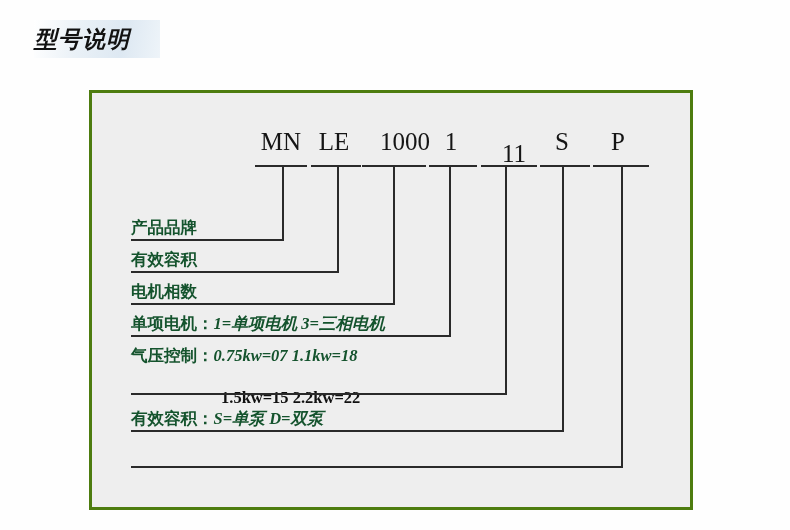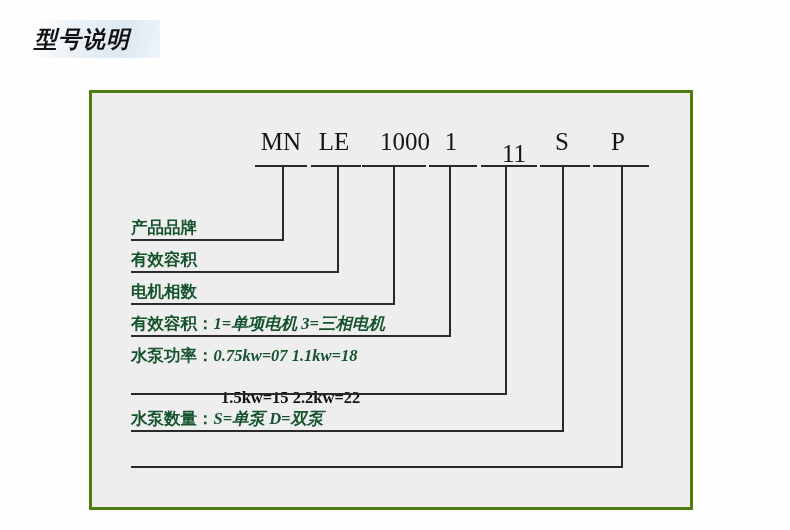--- a/index.html
+++ b/index.html
@@ -129,30 +129,30 @@
   <div class="lbl" style="top:124px;">产品品牌</div>
   <div class="elbow" style="left:39px;top:146px;width:153px;"></div>
 
   <div class="lbl" style="top:156px;">有效容积</div>
   <div class="elbow" style="left:39px;top:178px;width:208px;"></div>
 
   <div class="lbl" style="top:188px;">电机相数</div>
   <div class="elbow" style="left:39px;top:210px;width:264px;"></div>
 
   <div class="lbl" style="top:220px;">
-    <span>有效容积：</span><span class="val">1=单项电机  3=三相电机</span>
+    <span>单项电机：</span><span class="val">1=单项电机  3=三相电机</span>
   </div>
   <div class="elbow" style="left:39px;top:242px;width:320px;"></div>
 
   <div class="lbl" style="top:252px;">
-    <span>水泵功率：</span><span class="val">0.75kw=07  1.1kw=18</span>
+    <span>气压控制：</span><span class="val">0.75kw=07  1.1kw=18</span>
   </div>
   <div class="lbl-sub" style="left:129px;top:294px;">1.5kw=15    2.2kw=22</div>
   <div class="elbow" style="left:39px;top:300px;width:376px;"></div>
 
   <div class="lbl" style="top:315px;">
-    <span>水泵数量：</span><span class="val">S=单泵    D=双泵</span>
+    <span>有效容积：</span><span class="val">S=单泵    D=双泵</span>
   </div>
   <div class="elbow" style="left:39px;top:337px;width:433px;"></div>
 
   <div class="elbow" style="left:39px;top:373px;width:492px;"></div>
 
 </div>
 
 </body></html>

